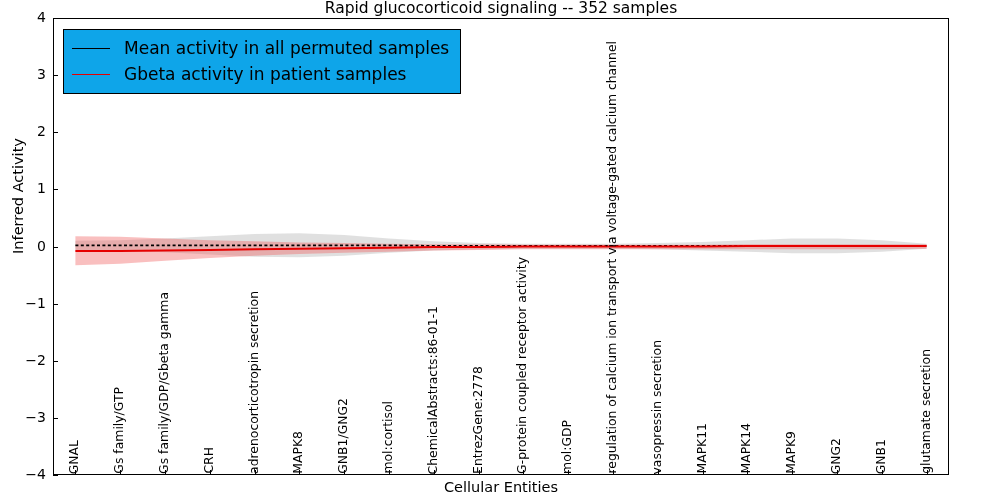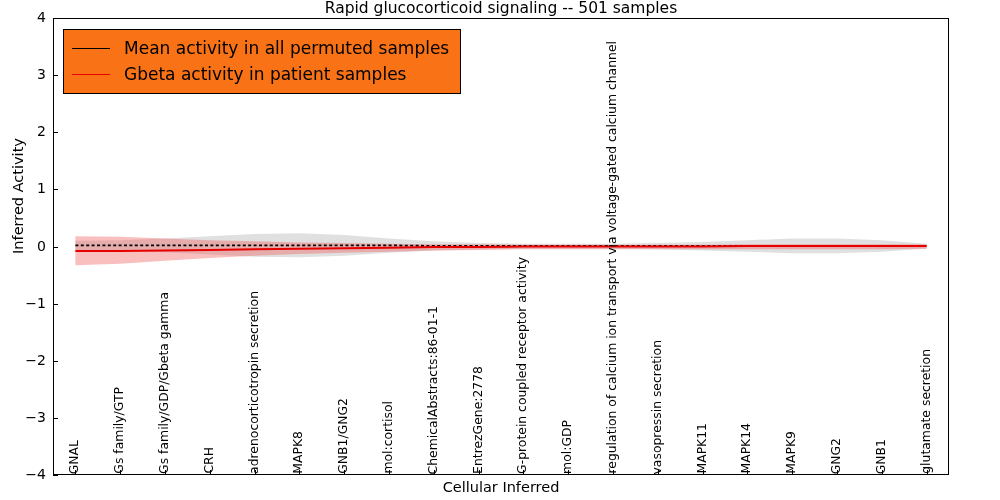--- a/index.html
+++ b/index.html
@@ -79,21 +79,21 @@
     text-align:center;
     font-size:14.5px;color:#000;
     white-space:nowrap;
   }
 
   
   #legend{
     position:absolute;
     left:63px;top:29px;
     border:1.3px solid #000;
-    background:#f97316;
+    background:#0ea5e9;
     padding:5px 11px 6px 8px;
     box-sizing:border-box;
   }
   .legend-row{
     display:flex;
     align-items:center;
     height:26px;
   }
   .legend-swatch{
     width:38px;height:0;
@@ -111,21 +111,21 @@
     width:896px;height:457px;
     overflow:hidden;
   }
   #data-svg{display:block;}
 </style>
 </head>
 <body>
 
 <div id="figure">
 
-  <div id="chart-title">Rapid glucocorticoid signaling -- 501 samples</div>
+  <div id="chart-title">Rapid glucocorticoid signaling -- 352 samples</div>
 
   <div id="ylabel">Inferred Activity</div>
 
   <div id="plot-area"></div>
 
   <div id="data-layer">
     <svg id="data-svg" width="896" height="457" viewBox="0 0 896 457">
       <g id="bands-group">
           <polygon points="22.40,222.79 67.20,222.22 112.00,220.50 156.80,218.22 201.60,215.93 246.40,215.36 291.20,217.07 336.00,220.50 380.80,223.36 425.60,225.07 470.40,225.64 515.20,225.64 560.00,225.64 604.80,225.07 649.60,223.93 694.40,222.22 739.20,220.50 784.00,220.50 828.80,222.22 873.60,225.64 873.60,230.78 828.80,233.64 784.00,235.36 739.20,235.36 694.40,233.64 649.60,232.50 604.80,231.36 560.00,230.78 515.20,230.78 470.40,230.78 425.60,231.36 380.80,232.50 336.00,234.78 291.20,237.64 246.40,239.35 201.60,238.78 156.80,236.50 112.00,234.21 67.20,232.50 22.40,231.93" fill="#999999" fill-opacity="0.3" stroke="none"></polygon>
           <polygon points="22.40,218.22 67.20,218.79 112.00,220.50 156.80,222.22 201.60,223.36 246.40,224.50 291.20,225.07 336.00,225.64 380.80,226.22 425.60,226.22 470.40,226.79 515.20,226.79 560.00,226.79 604.80,226.79 649.60,226.79 694.40,226.22 739.20,226.22 784.00,226.22 828.80,226.22 873.60,226.22 873.60,230.78 828.80,231.36 784.00,231.36 739.20,231.36 694.40,231.36 649.60,231.36 604.80,231.36 560.00,231.36 515.20,231.36 470.40,231.36 425.60,231.93 380.80,232.50 336.00,233.64 291.20,234.78 246.40,235.93 201.60,237.64 156.80,239.93 112.00,242.78 67.20,245.64 22.40,247.35" fill="#f06060" fill-opacity="0.4" stroke="none"></polygon>
@@ -194,21 +194,21 @@
       <div class="xtick-mark" style="left: 792.2px;"></div>
       <div class="xtick-label" style="left: 785.2px; bottom: 26px;">MAPK9</div>
       <div class="xtick-mark" style="left: 837px;"></div>
       <div class="xtick-label" style="left: 830px; bottom: 26px;">GNG2</div>
       <div class="xtick-mark" style="left: 881.8px;"></div>
       <div class="xtick-label" style="left: 874.8px; bottom: 26px;">GNB1</div>
       <div class="xtick-mark" style="left: 926.6px;"></div>
       <div class="xtick-label" style="left: 919.6px; bottom: 26px;">glutamate secretion</div>
     </div>
 
-  <div id="xlabel">Cellular Inferred</div>
+  <div id="xlabel">Cellular Entities</div>
 
   <div id="legend">
     <div class="legend-row">
       <span class="legend-swatch black"></span>
       <span class="legend-text">Mean activity in all permuted samples</span>
     </div>
     <div class="legend-row">
       <span class="legend-swatch red"></span>
       <span class="legend-text">Gbeta activity in patient samples</span>
     </div>

